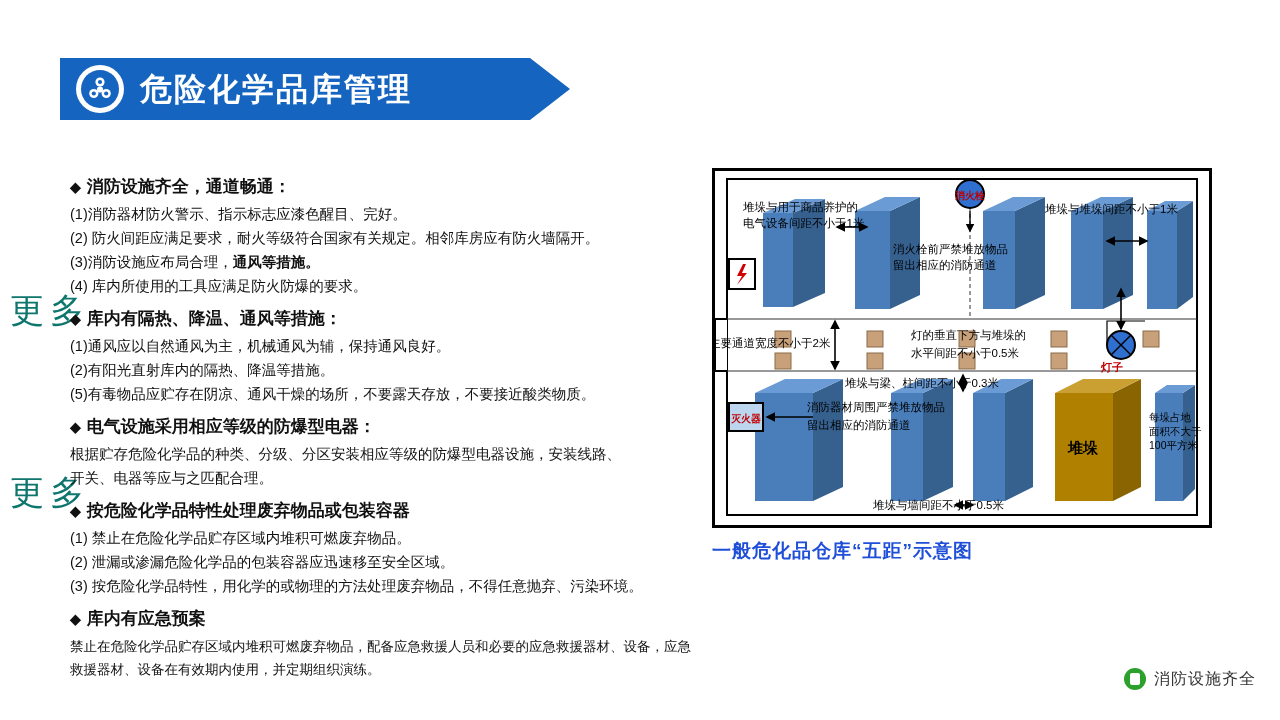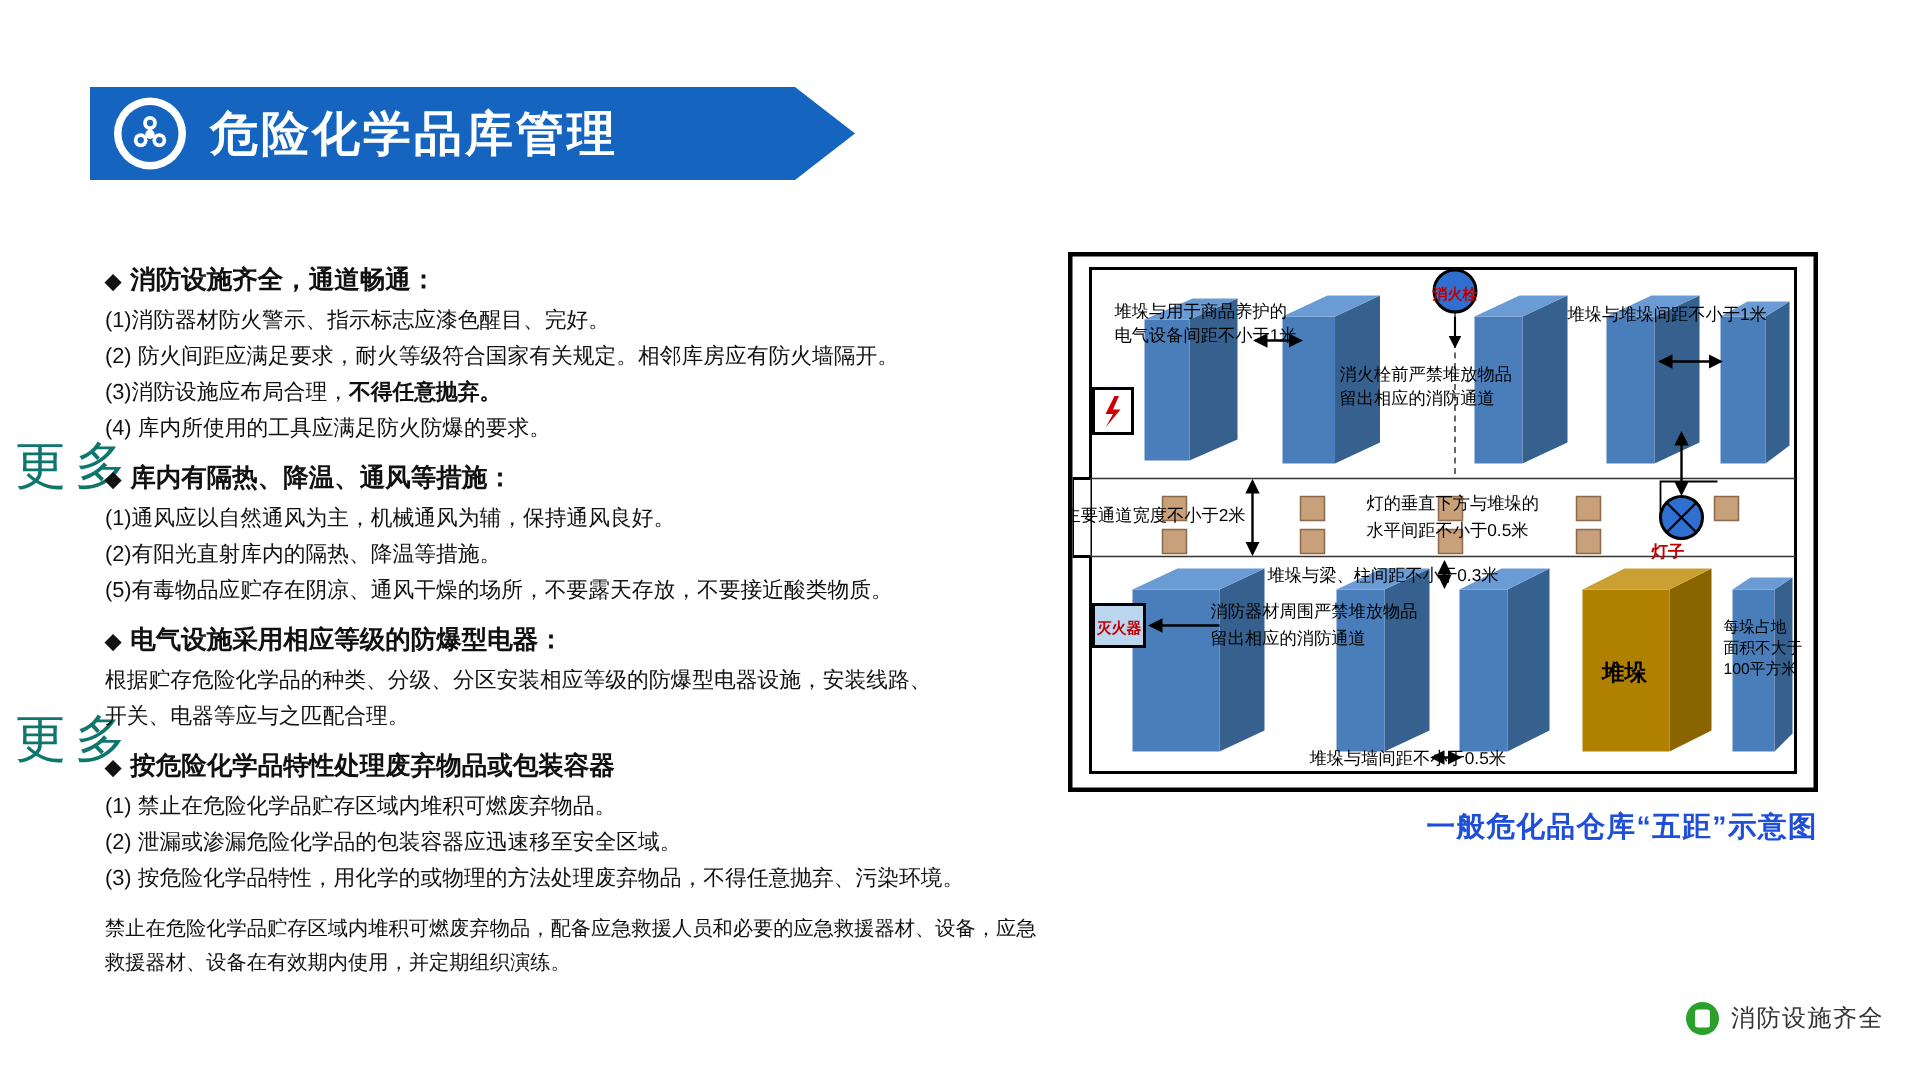--- a/index.html
+++ b/index.html
@@ -86,21 +86,21 @@
     width: 500px; height: 360px;
     border: 3px solid #000;
     background: #ffffff;
   }
   .diagram-wrap svg { display: block; }
 
   .diagram-caption {
     position: absolute;
     left: 712px; top: 538px;
     width: 500px;
-    text-align: right;
+    text-align: left;
     font-size: 19px;
     font-weight: bold;
     color: #1f4fd8;
     letter-spacing: 1px;
   }
 
   
   .wm {
     position: absolute;
     font-size: 34px;
@@ -170,21 +170,21 @@
     </div>
     <div class="banner-title">危险化学品库管理</div>
   </div>
 
   <div class="content-left">
 
     <div class="sec">
       <div class="sec-head"><span class="dia">◆</span><span>消防设施齐全，通道畅通：</span></div>
       <div class="sec-line">(1)消防器材防火警示、指示标志应漆色醒目、完好。</div>
       <div class="sec-line">(2) 防火间距应满足要求，耐火等级符合国家有关规定。相邻库房应有防火墙隔开。</div>
-      <div class="sec-line">(3)消防设施应布局合理，<span class="inline-b">不得任意抛弃。</span></div>
+      <div class="sec-line">(3)消防设施应布局合理，<span class="inline-b">通风等措施。</span></div>
       <div class="sec-line">(4) 库内所使用的工具应满足防火防爆的要求。</div>
     </div>
 
     <div class="sec">
       <div class="sec-head"><span class="dia">◆</span><span>库内有隔热、降温、通风等措施：</span></div>
       <div class="sec-line">(1)通风应以自然通风为主，机械通风为辅，保持通风良好。</div>
       <div class="sec-line b">(2)有阳光直射库内的隔热、降温等措施。</div>
       <div class="sec-line">(5)有毒物品应贮存在阴凉、通风干燥的场所，不要露天存放，不要接近酸类物质。</div>
     </div>
 
@@ -195,20 +195,21 @@
     </div>
 
     <div class="sec">
       <div class="sec-head"><span class="dia">◆</span><span>按危险化学品特性处理废弃物品或包装容器</span></div>
       <div class="sec-line b">(1) 禁止在危险化学品贮存区域内堆积可燃废弃物品。</div>
       <div class="sec-line">(2) 泄漏或渗漏危险化学品的包装容器应迅速移至安全区域。</div>
       <div class="sec-line">(3) 按危险化学品特性，用化学的或物理的方法处理废弃物品，不得任意抛弃、污染环境。</div>
     </div>
 
     <div class="sec">
+      <div class="sec-head"><span class="dia">◆</span><span>库内有应急预案</span></div>
       <div class="sec-line" style="font-size:13.5px">禁止在危险化学品贮存区域内堆积可燃废弃物品，配备应急救援人员和必要的应急救援器材、设备，应急救援器材、设备在有效期内使用，并定期组织演练。</div>
     </div>
 
   </div>
 
   <div class="diagram-wrap">
     <svg width="494" height="354" viewBox="0 0 494 354">
       <defs>
         <marker id="ah" markerWidth="7" markerHeight="7" refX="5" refY="3" orient="auto">
           <path d="M0,0 L6,3 L0,6 z" fill="#000"></path>

